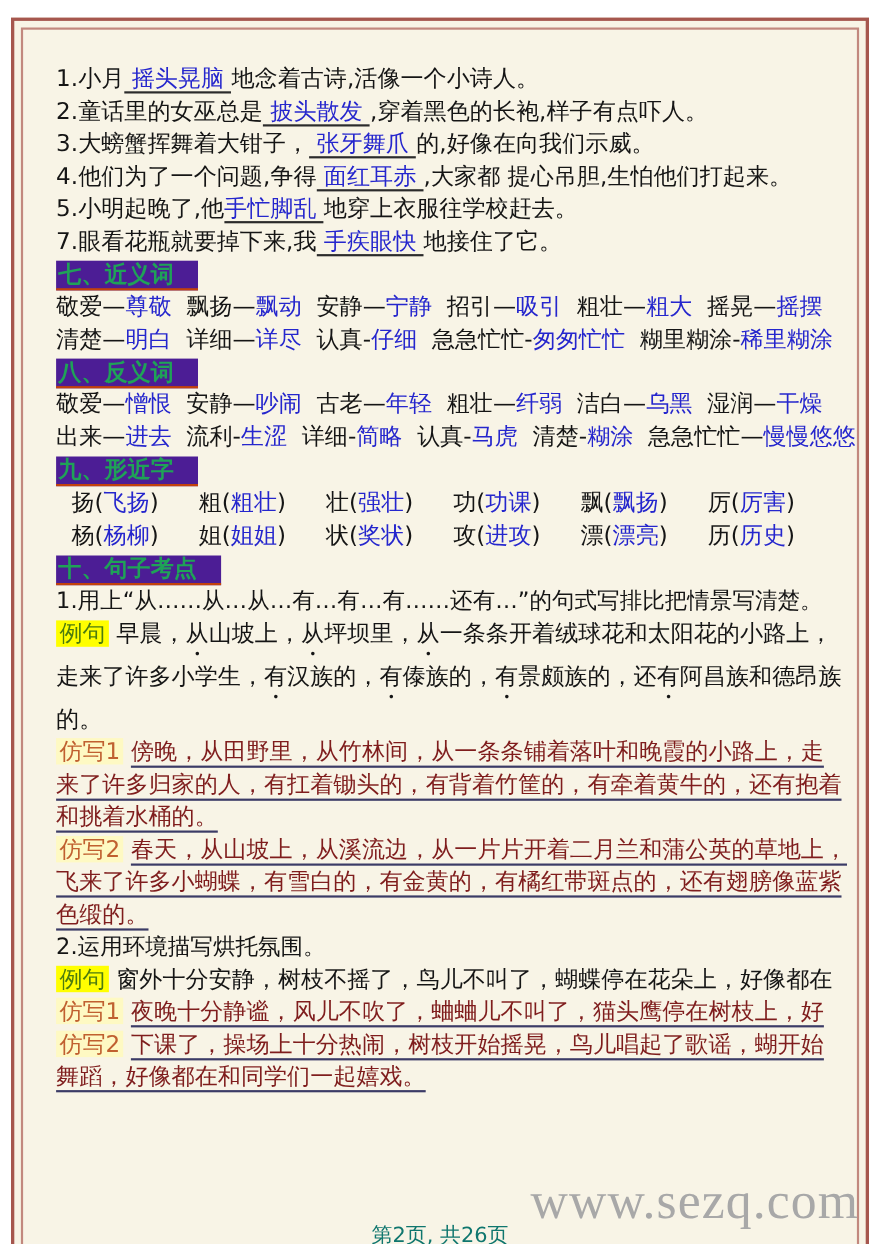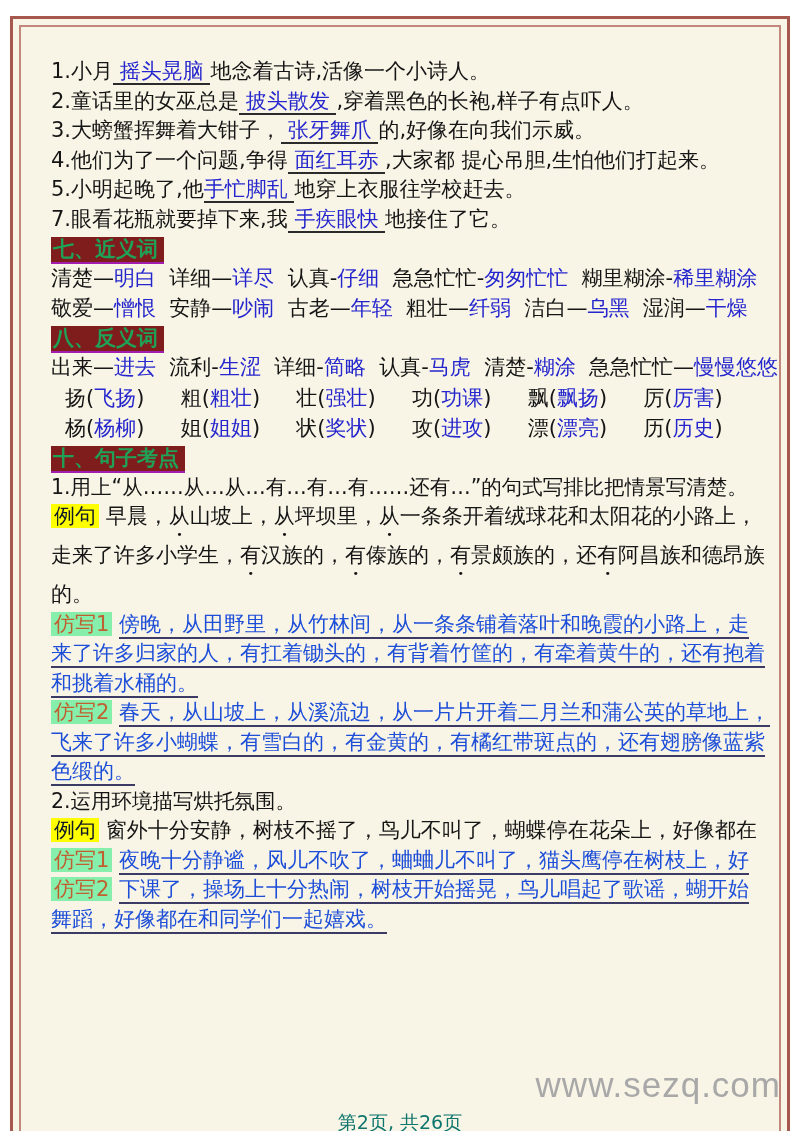--- a/index.html
+++ b/index.html
@@ -26,45 +26,45 @@
     color:#151515;
   }
   .line{
     white-space:pre;
     line-height:29.5px;
     min-height:29.5px;
   }
   .bold{font-weight:400;font-size:20.5px;}
   .hdr{line-height:30px;}
   .hdr span{
-    color:#1fa257;background:#7f1d1d;
-    border-bottom:2px solid #a21caf;
-    font-weight:700;padding:0 6px 1px 2px;
+    color:#1fa257;background:#4c1d95;
+    border-bottom:2px solid #c2410c;
+    font-weight:700;padding:0 22px 1px 2px;
   }
   .charrow{display:flex;padding-left:14px;line-height:30px;white-space:pre;}
   .charcell{width:118px;}
   .t-k{color:#151515;}
   .t-b{color:#2526cd;}
   .t-blank{color:#2526cd;border-bottom:2px solid #2b2b2b;}
-  .t-bu{color:#1d4ed8;border-bottom:2px solid #3b3b66;padding-bottom:1px;}
+  .t-bu{color:#7f1d1d;border-bottom:2px solid #3b3b66;padding-bottom:1px;}
   .t-e{
     color:#151515;
     -webkit-text-emphasis:filled dot #151515;
     text-emphasis:filled dot #151515;
     -webkit-text-emphasis-position:under right;
     text-emphasis-position:under right;
   }
   .lbl{padding:0 3px;}
-  .t-ly{color:#0f172a;background:#ffff00;}
-  .t-lo{color:#c06030;background:#86efac;}
+  .t-ly{color:#4d7c0f;background:#ffff00;}
+  .t-lo{color:#c06030;background:#fef9c3;}
   .watermark{
     position:absolute;right:6px;top:1046px;
     z-index:1;
-    font-size:35px;color:#a8a8a8;
-    font-family:Liberation Sans, sans-serif;
+    font-size:47px;color:#a8a8a8;
+    font-family:Liberation Serif, serif;
     letter-spacing:1px;
   }
   .footer{
     position:absolute;left:0;right:0;bottom:8px;
     text-align:center;z-index:2;
     font-size:19px;color:#0f766e;
   }
 </style>
 </head>
 <body>
@@ -72,24 +72,26 @@
 <div class="page">
   <div class="inner-frame"></div>
   <div class="content">
       <div class="line"><span class="t-k">1.小月</span><span class="t-blank"> 摇头晃脑 </span><span class="t-k">地念着古诗,活像一个小诗人。</span></div>
       <div class="line"><span class="t-k">2.童话里的女巫总是</span><span class="t-blank"> 披头散发 </span><span class="t-k">,穿着黑色的长袍,样子有点吓人。</span></div>
       <div class="line"><span class="t-k">3.大螃蟹挥舞着大钳子，</span><span class="t-blank"> 张牙舞爪 </span><span class="t-k">的,好像在向我们示威。</span></div>
       <div class="line"><span class="t-k">4.他们为了一个问题,争得</span><span class="t-blank"> 面红耳赤 </span><span class="t-k">,大家都 提心吊胆,生怕他们打起来。</span></div>
       <div class="line"><span class="t-k">5.小明起晚了,他</span><span class="t-blank">手忙脚乱 </span><span class="t-k">地穿上衣服往学校赶去。</span></div>
       <div class="line"><span class="t-k">7.眼看花瓶就要掉下来,我</span><span class="t-blank"> 手疾眼快 </span><span class="t-k">地接住了它。</span></div>
       <div class="line hdr"><span>七、近义词</span></div>
+      <div class="line"><span class="t-k">敬爱—</span><span class="t-b">尊敬</span><span class="t-k">  飘扬—</span><span class="t-b">飘动</span><span class="t-k">  安静—</span><span class="t-b">宁静</span><span class="t-k">  招引—</span><span class="t-b">吸引</span><span class="t-k">  粗壮—</span><span class="t-b">粗大</span><span class="t-k">  摇晃—</span><span class="t-b">摇摆</span></div>
       <div class="line"><span class="t-k">清楚—</span><span class="t-b">明白</span><span class="t-k">  详细—</span><span class="t-b">详尽</span><span class="t-k">  认真-</span><span class="t-b">仔细</span><span class="t-k">  急急忙忙-</span><span class="t-b">匆匆忙忙</span><span class="t-k">  糊里糊涂-</span><span class="t-b">稀里糊涂</span></div>
+      <div class="line hdr"><span>八、反义词</span></div>
       <div class="line"><span class="t-k">敬爱—</span><span class="t-b">憎恨</span><span class="t-k">  安静—</span><span class="t-b">吵闹</span><span class="t-k">  古老—</span><span class="t-b">年轻</span><span class="t-k">  粗壮—</span><span class="t-b">纤弱</span><span class="t-k">  洁白—</span><span class="t-b">乌黑</span><span class="t-k">  湿润—</span><span class="t-b">干燥</span></div>
-      <div class="line hdr"><span>八、反义词</span></div>
       <div class="line"><span class="t-k">出来—</span><span class="t-b">进去</span><span class="t-k">  流利-</span><span class="t-b">生涩</span><span class="t-k">  详细-</span><span class="t-b">简略</span><span class="t-k">  认真-</span><span class="t-b">马虎</span><span class="t-k">  清楚-</span><span class="t-b">糊涂</span><span class="t-k">  急急忙忙—</span><span class="t-b">慢慢悠悠</span></div>
+      <div class="line hdr"><span>九、形近字</span></div>
       <div class="charrow"><span class="charcell"><span class="t-k">扬(</span><span class="t-b">飞扬</span><span class="t-k">)</span></span><span class="charcell"><span class="t-k">粗(</span><span class="t-b">粗壮</span><span class="t-k">)</span></span><span class="charcell"><span class="t-k">壮(</span><span class="t-b">强壮</span><span class="t-k">)</span></span><span class="charcell"><span class="t-k">功(</span><span class="t-b">功课</span><span class="t-k">)</span></span><span class="charcell"><span class="t-k">飘(</span><span class="t-b">飘扬</span><span class="t-k">)</span></span><span class="charcell"><span class="t-k">厉(</span><span class="t-b">厉害</span><span class="t-k">)</span></span></div>
       <div class="charrow"><span class="charcell"><span class="t-k">杨(</span><span class="t-b">杨柳</span><span class="t-k">)</span></span><span class="charcell"><span class="t-k">姐(</span><span class="t-b">姐姐</span><span class="t-k">)</span></span><span class="charcell"><span class="t-k">状(</span><span class="t-b">奖状</span><span class="t-k">)</span></span><span class="charcell"><span class="t-k">攻(</span><span class="t-b">进攻</span><span class="t-k">)</span></span><span class="charcell"><span class="t-k">漂(</span><span class="t-b">漂亮</span><span class="t-k">)</span></span><span class="charcell"><span class="t-k">历(</span><span class="t-b">历史</span><span class="t-k">)</span></span></div>
       <div class="line hdr"><span>十、句子考点</span></div>
       <div class="line bold"><span class="t-k">1.用上“从……从…从…有…有…有……还有…”的句式写排比把情景写清楚。</span></div>
       <div class="line"><span class="t-ly lbl">例句</span><span class="t-k"> 早晨，</span><span class="t-e">从</span><span class="t-k">山坡上，</span><span class="t-e">从</span><span class="t-k">坪坝里，</span><span class="t-e">从</span><span class="t-k">一条条开着绒球花和太阳花的小路上，</span></div>
       <div class="line"><span class="t-k">走来了许多小学生，</span><span class="t-e">有</span><span class="t-k">汉族的，</span><span class="t-e">有</span><span class="t-k">傣族的，</span><span class="t-e">有</span><span class="t-k">景颇族的，</span><span class="t-k">还</span><span class="t-e">有</span><span class="t-k">阿昌族和德昂族</span></div>
       <div class="line"><span class="t-k">的。</span></div>
       <div class="line"><span class="t-lo lbl">仿写1</span><span class="t-k"> </span><span class="t-bu">傍晚，从田野里，从竹林间，从一条条铺着落叶和晚霞的小路上，走</span></div>
       <div class="line"><span class="t-bu">来了许多归家的人，有扛着锄头的，有背着竹筐的，有牵着黄牛的，还有抱着</span></div>
       <div class="line"><span class="t-bu">和挑着水桶的。</span></div>

